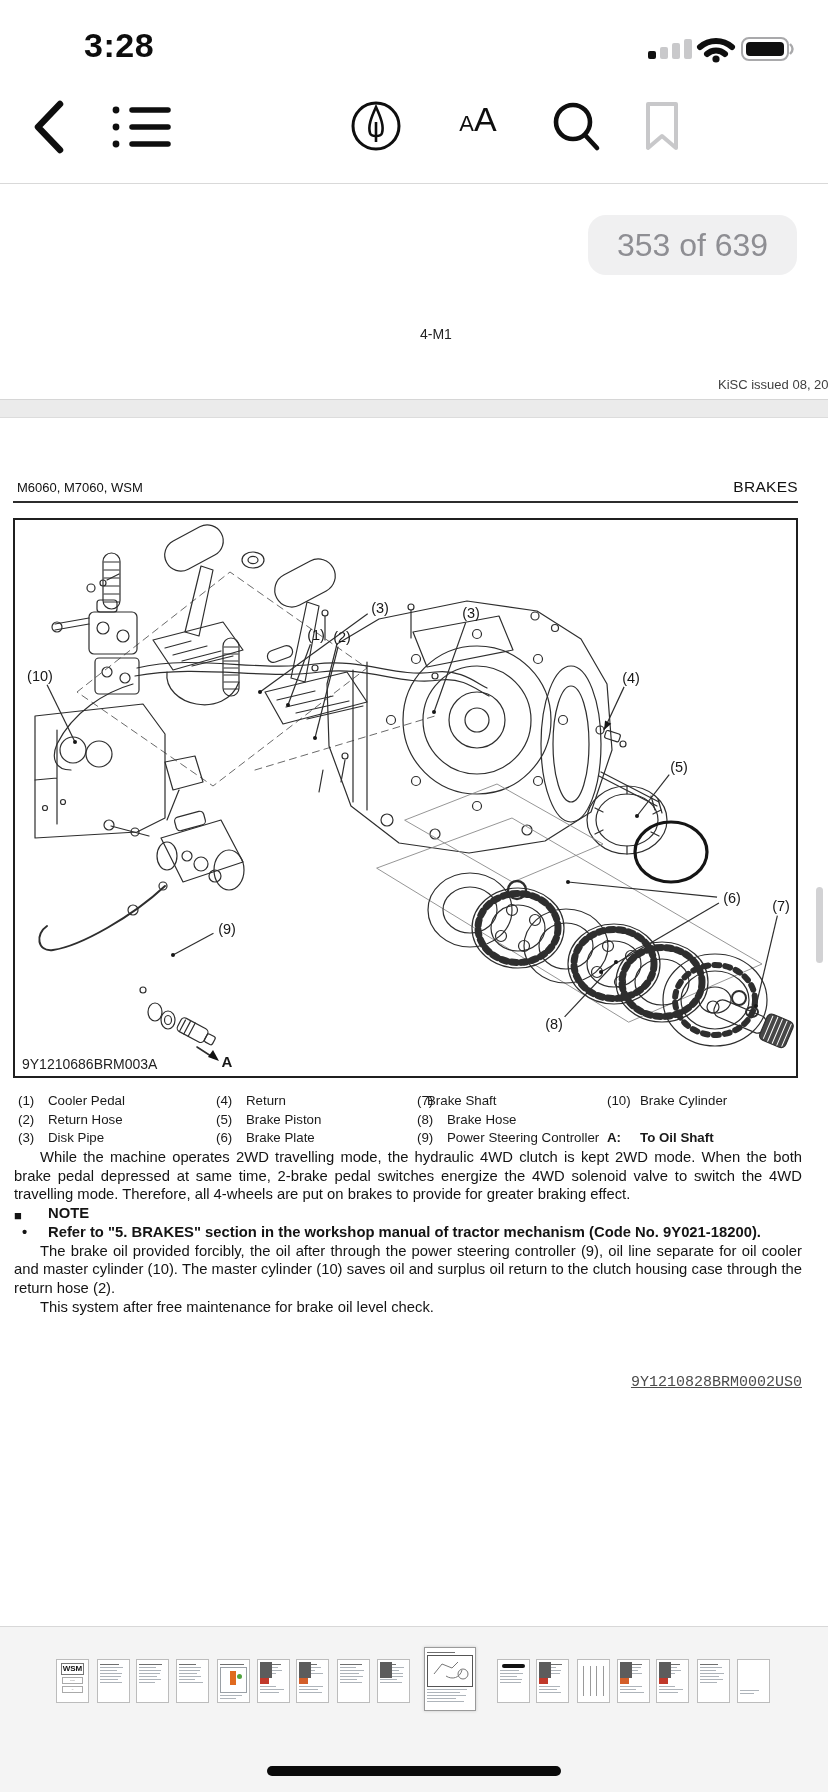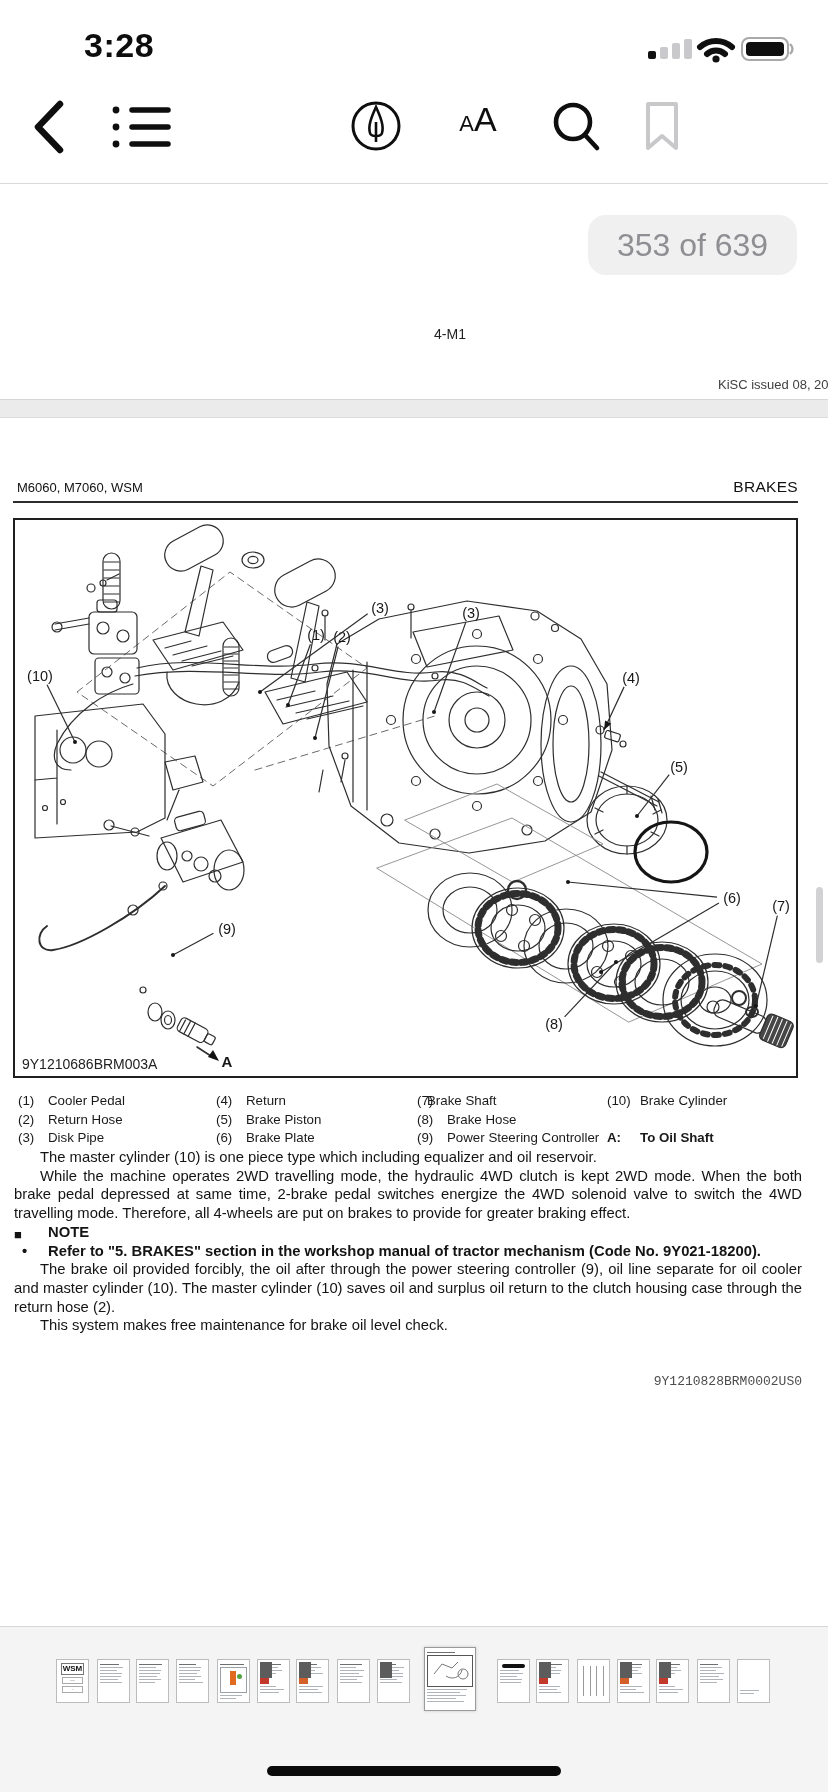--- a/index.html
+++ b/index.html
@@ -11,42 +11,42 @@
   
   .tbtn{background:none;border:none;padding:0;cursor:pointer;position:absolute;}
   #toolbar-divider{left:0;top:183px;width:828px;height:1px;background:#d9d9d9;}
   #aa-label{font-size:34px;color:#0e0e0e;}
   #aa-label .small{font-size:22px;}
   
   #page-pill{left:588px;top:215px;width:209px;height:60px;background:#f0f0f1;border-radius:18px;
              display:flex;align-items:center;justify-content:center;
              font-size:32px;color:#8e8e93;}
   
-  #prev-footer{left:420px;top:326px;width:60px;text-align:center;font-size:14px;color:#222;}
+  #prev-footer{left:420px;top:326px;width:60px;font-size:14px;color:#222;}
   #kisc-note{left:718px;top:377px;font-size:13px;color:#3f3f3f;white-space:nowrap;}
   #page-gap{left:0;top:399px;width:828px;height:17px;background:#ebebeb;
             border-top:1px solid #d6d6d6;border-bottom:1px solid #dcdcdc;}
   #hdr-left{left:17px;top:480px;font-size:13px;color:#111;}
   #hdr-right{left:598px;top:478px;width:200px;text-align:right;font-size:15.5px;color:#111;letter-spacing:.3px;}
   #hdr-rule{left:13px;top:501px;width:785px;height:2px;background:#2c2c2c;}
   
   #figure-box{left:13px;top:518px;width:785px;height:560px;border:2px solid #1f1f1f;background:#fff;box-sizing:border-box;}
   #figure-code{left:7px;bottom:4px;font-size:14px;color:#222;}
   
   #parts-list{left:0;top:1093px;width:828px;height:58px;font-size:13.3px;}
   .part-num{position:absolute;}
   .part-name{position:absolute;}
   #body-text{left:14px;top:1148px;width:788px;font-size:14.8px;line-height:18.7px;color:#141414;}
   #body-text p{margin:0;text-align:justify;text-indent:26px;}
   #body-text p.note-heading{text-indent:0;font-weight:bold;padding-left:34px;position:relative;text-align:left;}
   #body-text p.note-heading .mk{position:absolute;left:0;top:3px;font-size:13px;}
   #body-text p.note-bullet{text-indent:0;font-weight:bold;padding-left:34px;position:relative;text-align:left;}
   #body-text p.note-bullet .mk{position:absolute;left:8px;font-weight:bold;}
   #doc-code{left:0;top:1374px;width:802px;text-align:right;
-            font-family:"Liberation Mono","DejaVu Sans Mono",monospace;font-size:13px;color:#4c4c4c;}
+            font-family:"Liberation Mono","DejaVu Sans Mono",monospace;font-size:15px;color:#4c4c4c;text-decoration:underline;}
   
   #scroll-indicator{left:816px;top:887px;width:7px;height:76px;border-radius:4px;background:#d2d2d4;}
   
   #thumb-strip{left:0;top:1626px;width:828px;height:166px;background:#f4f4f4;border-top:1px solid #d8d8d8;}
   .thumb{position:absolute;top:32px;width:33px;height:44px;background:#fff;border:1px solid #bcbcbc;
          box-sizing:border-box;overflow:hidden;padding:2px;}
   .thumb.current{top:20px;width:52px;height:64px;border:1px solid #9a9a9a;box-shadow:0 0 3px rgba(0,0,0,.18);}
   .tl{height:1px;background:#aeb4ba;margin:2px 0;}
   .tl.dark{background:#6f6f6f;}
   .tblock{background:#5c5c5c;}
@@ -362,26 +362,25 @@
     <span class="part-name" style="left: 447px; top: 18.7px;">Brake Hose</span>
     <span class="part-num" style="left: 417px; top: 37.4px;">(9)</span>
     <span class="part-name" style="left: 447px; top: 37.4px;">Power Steering Controller</span>
     <span class="part-num" style="left: 607px; top: 0px;">(10)</span>
     <span class="part-name" style="left: 640px; top: 0px;">Brake Cylinder</span>
     <span class="part-num" style="left: 607px; top: 37.4px; font-weight: bold;">A:</span>
     <span class="part-name" style="left: 640px; top: 37.4px; font-weight: bold;">To Oil Shaft</span>
   </div>
 
 <div class="abs" id="body-text">
-    <p class="body">The master cylinder (10) is one piece type which including equalizer and oil reservoir.</p>
     <p class="body">While the machine operates 2WD travelling mode, the hydraulic 4WD clutch is kept 2WD mode. When the both brake pedal depressed at same time, 2-brake pedal switches energize the 4WD solenoid valve to switch the 4WD travelling mode. Therefore, all 4-wheels are put on brakes to provide for greater braking effect.</p>
     <p class="note-heading"><span class="mk">■</span>NOTE</p>
     <p class="note-bullet"><span class="mk">•</span>Refer to "5. BRAKES" section in the workshop manual of tractor mechanism (Code No. 9Y021-18200).</p>
     <p class="body">The brake oil provided forcibly, the oil after through the power steering controller (9), oil line separate for oil cooler and master cylinder (10). The master cylinder (10) saves oil and surplus oil return to the clutch housing case through the return hose (2).</p>
-    <p class="body">This system makes free maintenance for brake oil level check.</p>
+    <p class="body">This system after free maintenance for brake oil level check.</p>
   </div>
 <div class="abs" id="doc-code">9Y1210828BRM0002US0</div>
 
 <div class="abs" id="scroll-indicator"></div>
 
 <div class="abs" id="thumb-strip">
     <div class="thumb" style="left: 56px;">
       <div class="wsm">WSM</div>
       <div class="wsm-sub">–––</div>
       <div class="wsm-sub">–</div>

